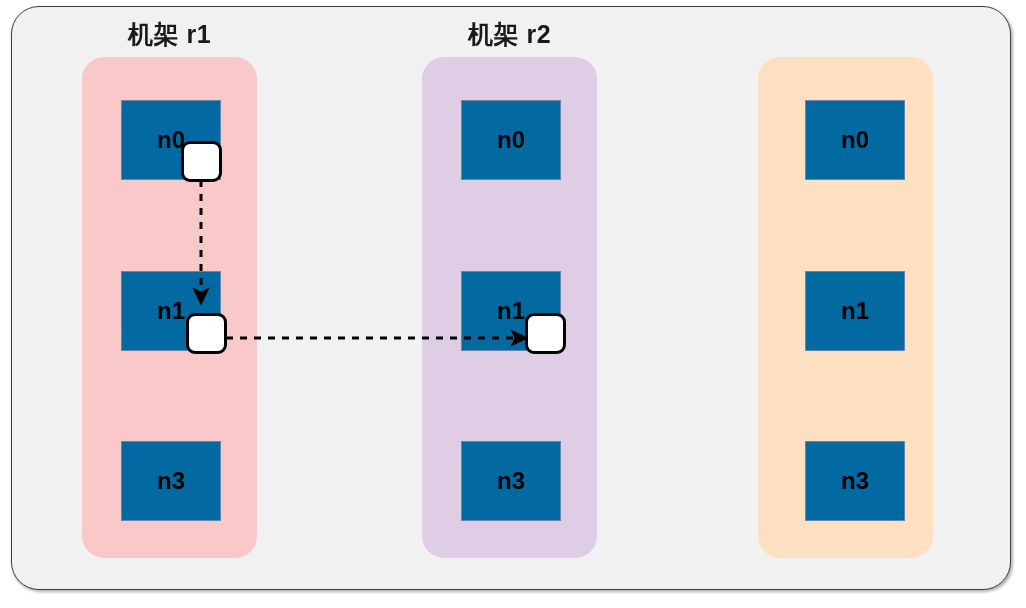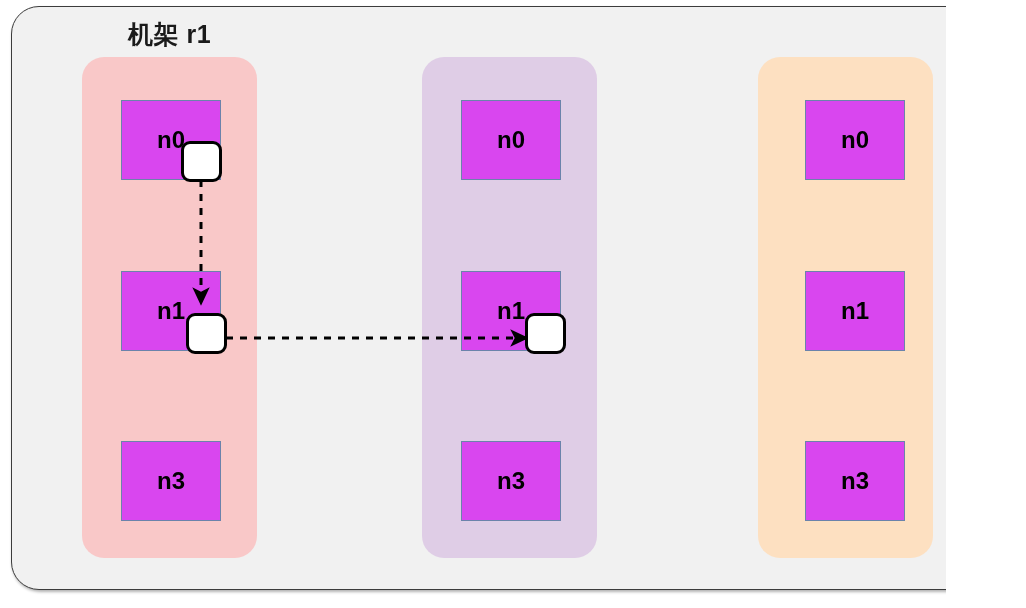--- a/index.html
+++ b/index.html
@@ -5,21 +5,21 @@
   html, body {
     margin: 0;
     padding: 0;
     background: #ffffff;
   }
   body {
     font-family: "Liberation Sans", "DejaVu Sans", sans-serif;
   }
   #canvas {
     position: relative;
-    width: 946px;
+    width: 1026px;
     height: 608px;
     background: #ffffff;
     overflow: hidden;
   }
 
   
   .cluster-box {
     position: absolute;
     left: 11px;
     top: 6px;
@@ -56,21 +56,21 @@
   .rack-r1 { left: 82px;  background: #f9c8c8; }
   .rack-r2 { left: 422px; background: #dfcde6; }
   .rack-r3 { left: 758px; background: #fde0c1; }
 
   
   .node {
     position: absolute;
     width: 100px;
     height: 80px;
     box-sizing: border-box;
-    background: #d946ef;
+    background: #0369a1;
     border: 1.3px solid #6b83ab;
     display: flex;
     align-items: center;
     justify-content: center;
     font-size: 24px;
     font-weight: 700;
     color: #000000;
   }
 
   
@@ -97,20 +97,21 @@
   }
 </style>
 </head>
 <body>
 
 <div id="canvas">
 
   <div class="cluster-box"></div>
 
   <div class="rack-label" style="left:82px; width:175px;">机架 r1</div>
+  <div class="rack-label" style="left:422px; width:175px;">机架 r2</div>
 
   <div class="rack rack-r1"></div>
   <div class="node" style="left:121px; top:100px;">n0</div>
   <div class="node" style="left:121px; top:271px;">n1</div>
   <div class="node" style="left:121px; top:441px;">n3</div>
 
   <div class="rack rack-r2"></div>
   <div class="node" style="left:461px; top:100px;">n0</div>
   <div class="node" style="left:461px; top:271px;">n1</div>
   <div class="node" style="left:461px; top:441px;">n3</div>

